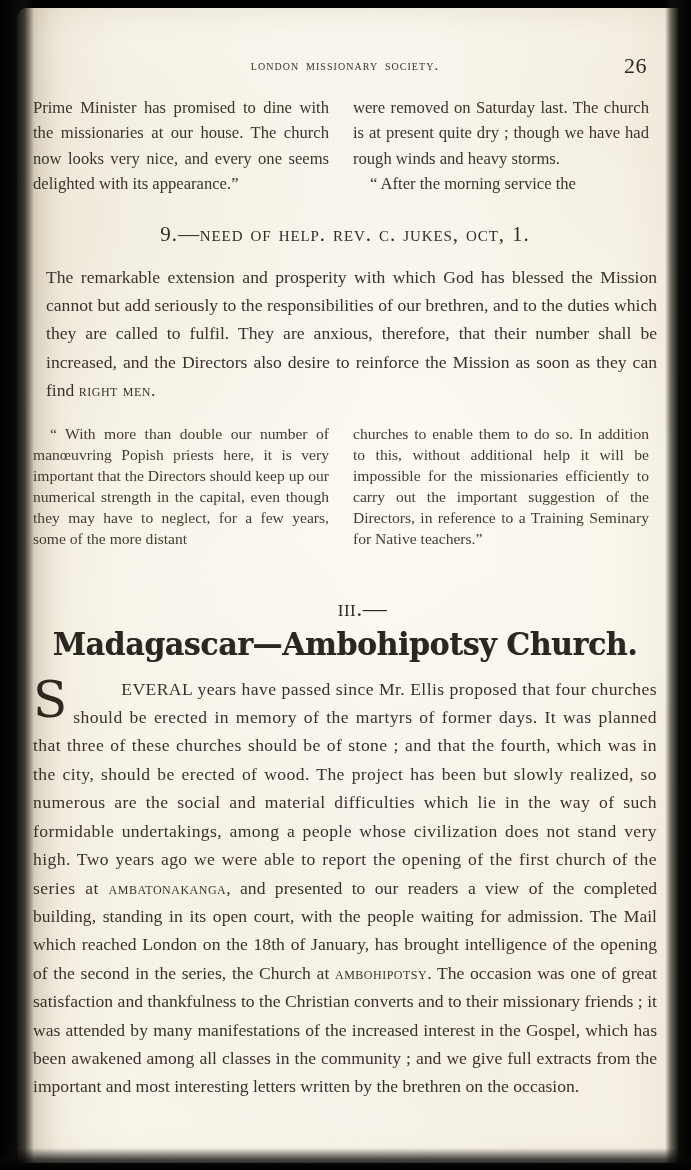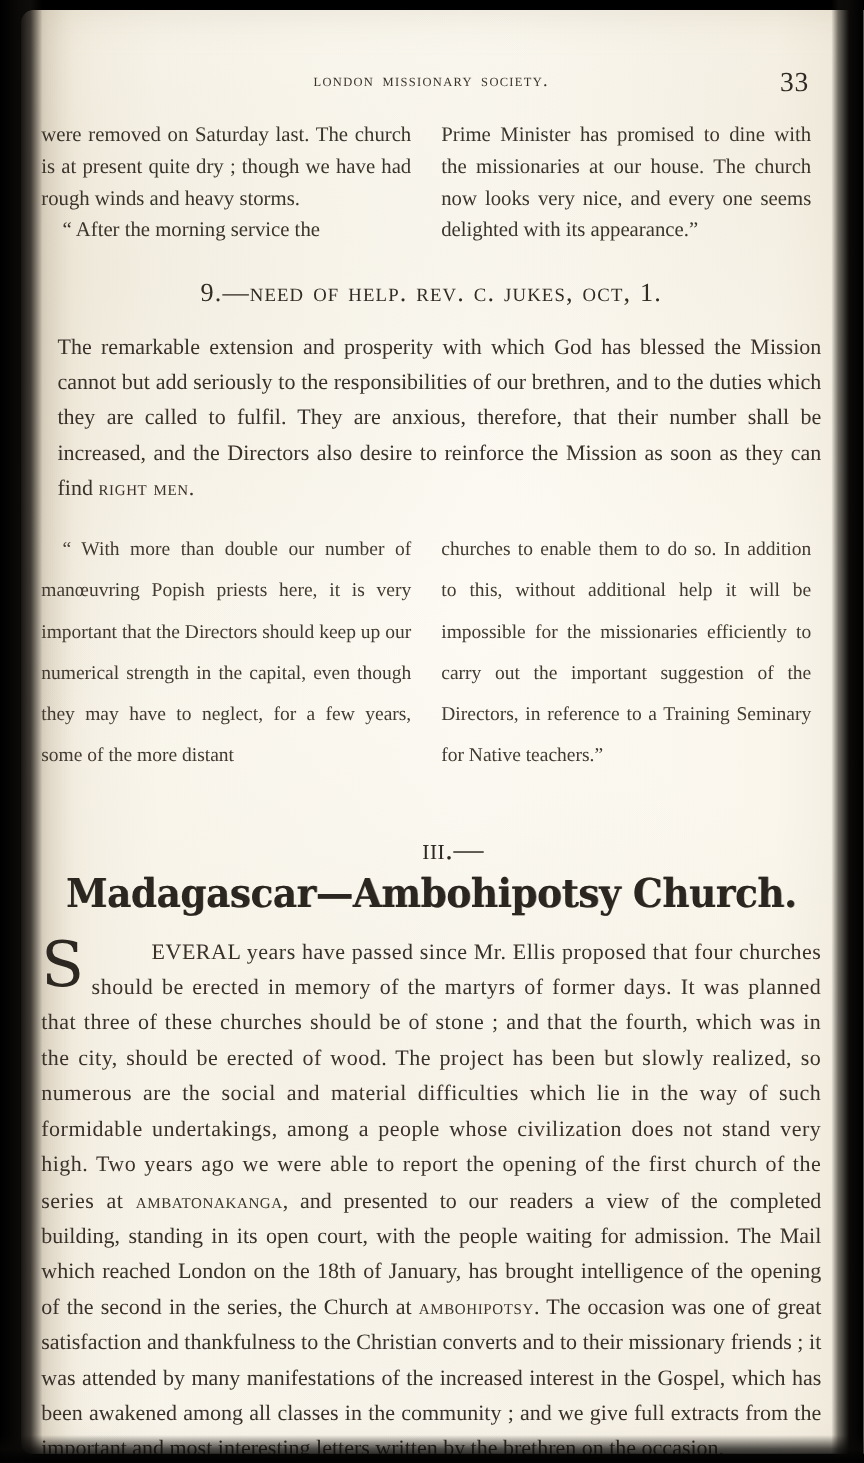--- a/index.html
+++ b/index.html
@@ -146,21 +146,21 @@
     font-size: 16.6px;
     line-height: 25.4px;
     color: #3b342b;
   }
   .small-col p + p { margin-top: 0; }
   .indent { text-indent: 17px; }
 
   
   .quote-col {
     font-size: 15.6px;
-    line-height: 33px;
+    line-height: 21px;
     color: #433b31;
   }
 
   .section-head {
     margin-top: 25px;
     text-align: center;
     font-size: 21px;
     letter-spacing: 0.9px;
     color: #332c25;
     font-variant: small-caps;
@@ -236,30 +236,30 @@
 
 <div id="scan">
 
   <div id="page">
     <div id="page-curve"></div>
 
     <div id="content">
 
       <div class="running-head">
         <div class="run-title">LONDON MISSIONARY SOCIETY.</div>
-        <div class="folio">33</div>
+        <div class="folio">26</div>
       </div>
 
       <div class="cols">
+        <div class="col small-col">
+          <p>Prime Minister has promised to dine with the missionaries at our house. The church now looks very nice, and every one seems delighted with its appearance.”</p>
+        </div>
         <div class="col small-col">
           <p>were removed on Saturday last.  The church is at present quite dry ; though we have had rough winds and heavy storms.</p>
           <p class="indent">“ After the morning service the</p>
-        </div>
-        <div class="col small-col">
-          <p>Prime Minister has promised to dine with the missionaries at our house. The church now looks very nice, and every one seems delighted with its appearance.”</p>
         </div>
       </div>
 
       <div class="section-head">9.—NEED OF HELP.  REV. C. JUKES, OCT, 1.</div>
 
       <div class="body lead">
         <p><span class="indent-first">The remarkable extension and prosperity with which God has blessed the Mission cannot but add seriously to the responsibilities of our brethren, and to the duties which they are called to fulfil. They are anxious, therefore, that their number shall be increased, and the Directors also desire to reinforce the Mission as soon as they can find </span><span class="sc">RIGHT MEN</span><span>.</span></p>
       </div>
 
       <div class="cols" style="margin-top:18px;">

